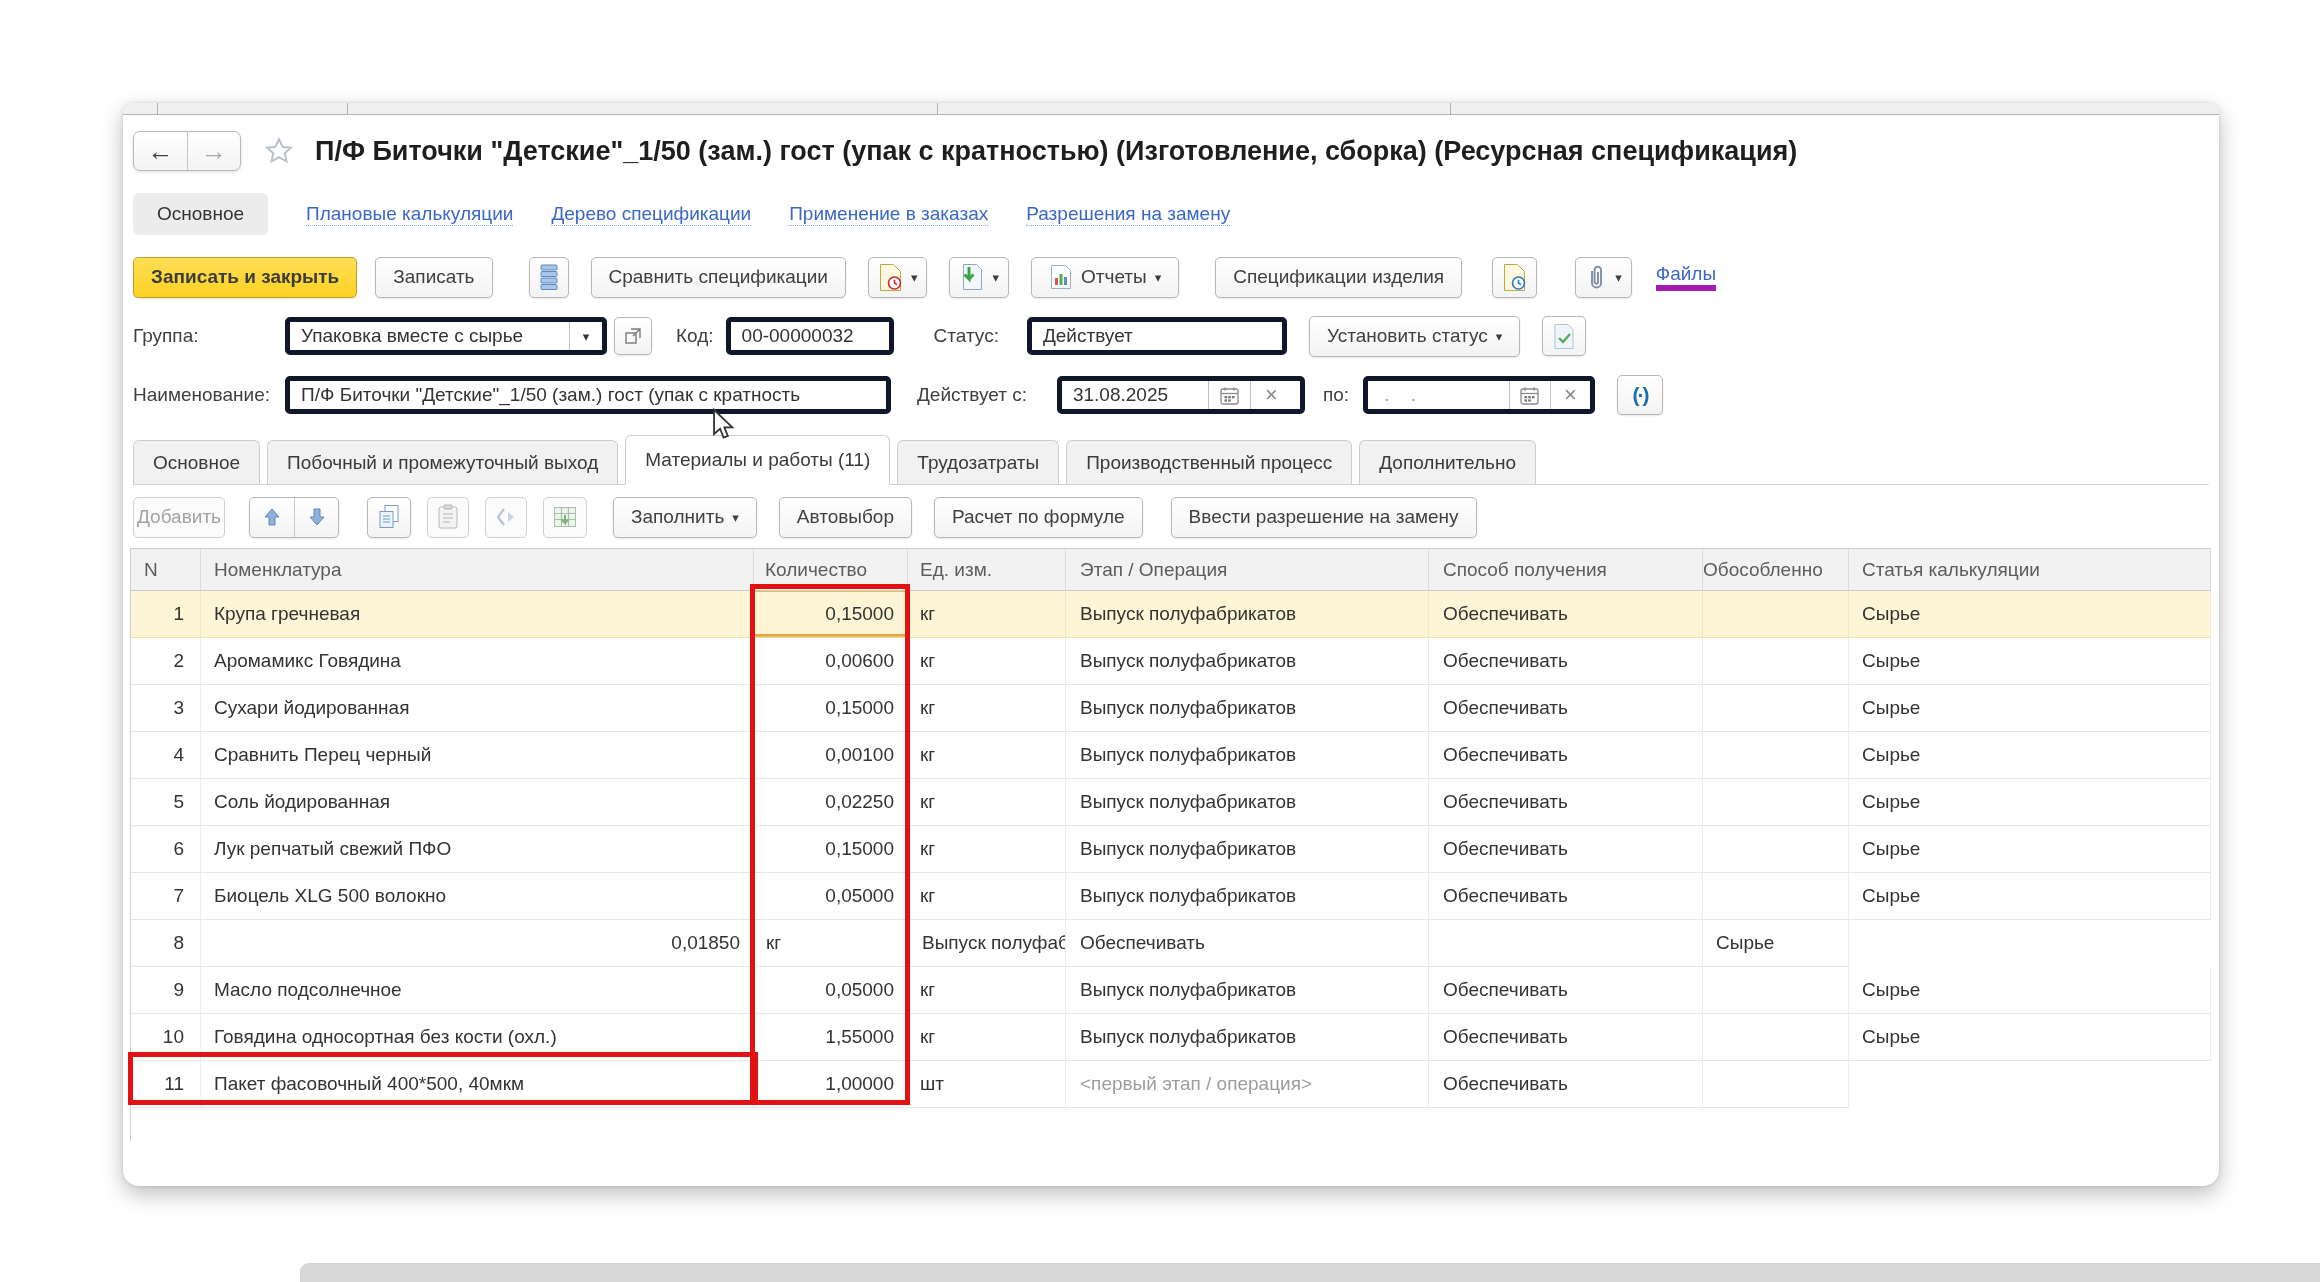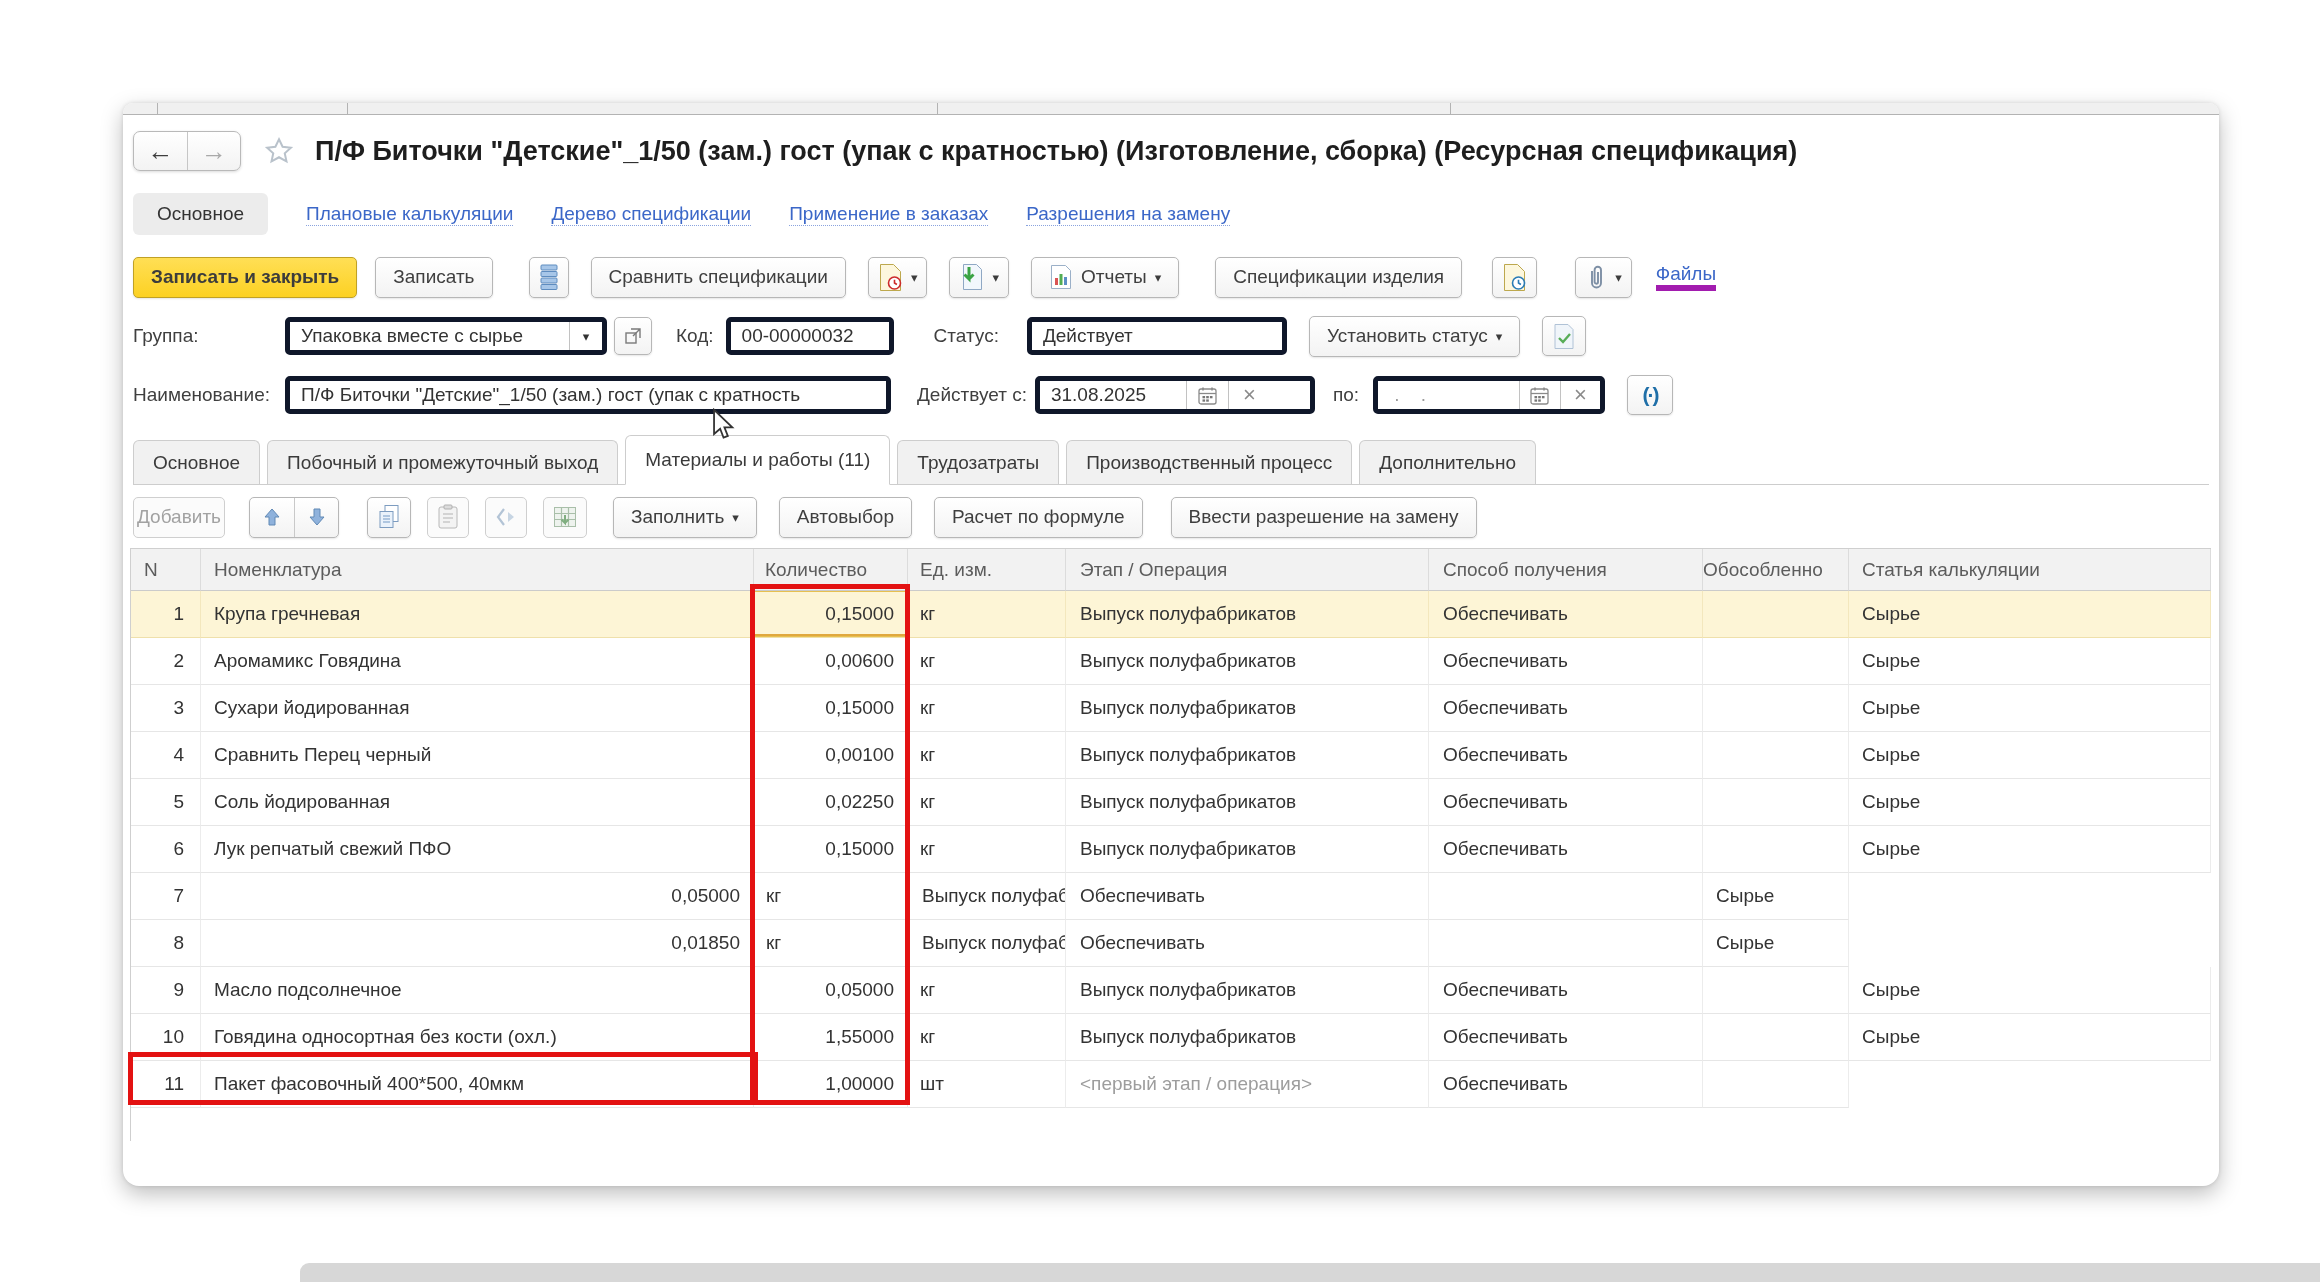--- a/index.html
+++ b/index.html
@@ -274,21 +274,21 @@
           </svg>
       </div>
     </div>
 
     <div class="fieldrow" style="top:272px">
       <span class="flabel" style="width:152px">Наименование:</span>
       <div class="inputbox" style="width:606px">
         <span class="val">П/Ф Биточки "Детские"_1/50 (зам.) гост (упак с кратность</span>
       </div>
       <span class="flabel" style="margin-left:26px">Действует с:</span>
-      <div class="inputbox" style="width:280px;margin-left:8px">
+      <div class="inputbox" style="width:248px;margin-left:30px">
         <span class="val" style="width:146px">31.08.2025</span>
         <span class="sec calsec">
           <svg width="19" height="19" viewBox="0 0 19 19">
               <rect x="1" y="3" width="17" height="15" rx="2" fill="#fff" stroke="#8a8a8a" stroke-width="1.3"></rect>
               <path d="M1 7.5h17" stroke="#8a8a8a" stroke-width="1.3"></path>
               <path d="M5 1.5v3M14 1.5v3" stroke="#8a8a8a" stroke-width="1.6"></path>
               <g fill="#777">
                 <rect x="4.5" y="10" width="2.6" height="2.3"></rect>
                 <rect x="8.2" y="10" width="2.6" height="2.3"></rect>
                 <rect x="11.9" y="10" width="2.6" height="2.3"></rect>
@@ -457,20 +457,21 @@
             <div class="tcell c-name">Лук репчатый свежий ПФО</div>
             <div class="tcell c-qty">0,15000</div>
             <div class="tcell c-unit">кг</div>
             <div class="tcell c-stage">Выпуск полуфабрикатов</div>
             <div class="tcell c-method">Обеспечивать</div>
             <div class="tcell c-separate"></div>
             <div class="tcell c-cost">Сырье</div>
           </div>
           <div class="trow">
             <div class="tcell c-n">7</div>
+            <div class="tcell c-name">Биоцель XLG 500 волокно</div>
             <div class="tcell c-qty">0,05000</div>
             <div class="tcell c-unit">кг</div>
             <div class="tcell c-stage">Выпуск полуфабрикатов</div>
             <div class="tcell c-method">Обеспечивать</div>
             <div class="tcell c-separate"></div>
             <div class="tcell c-cost">Сырье</div>
           </div>
           <div class="trow">
             <div class="tcell c-n">8</div>
             <div class="tcell c-qty">0,01850</div>

